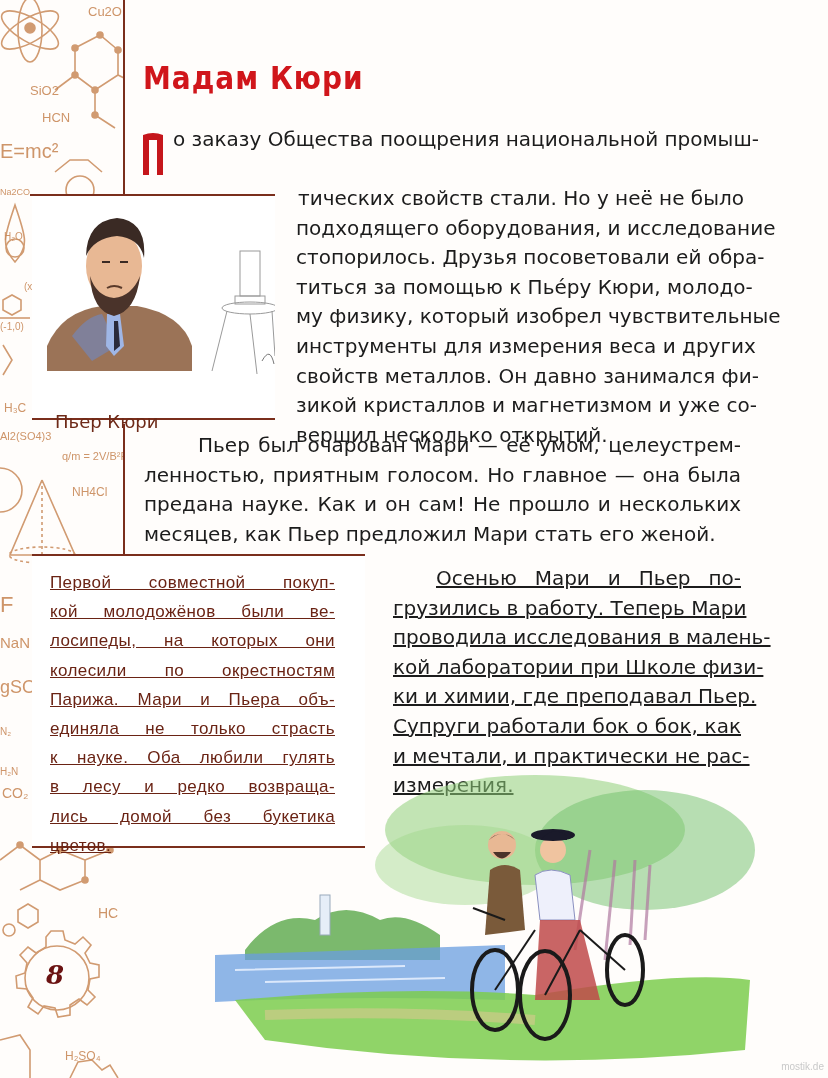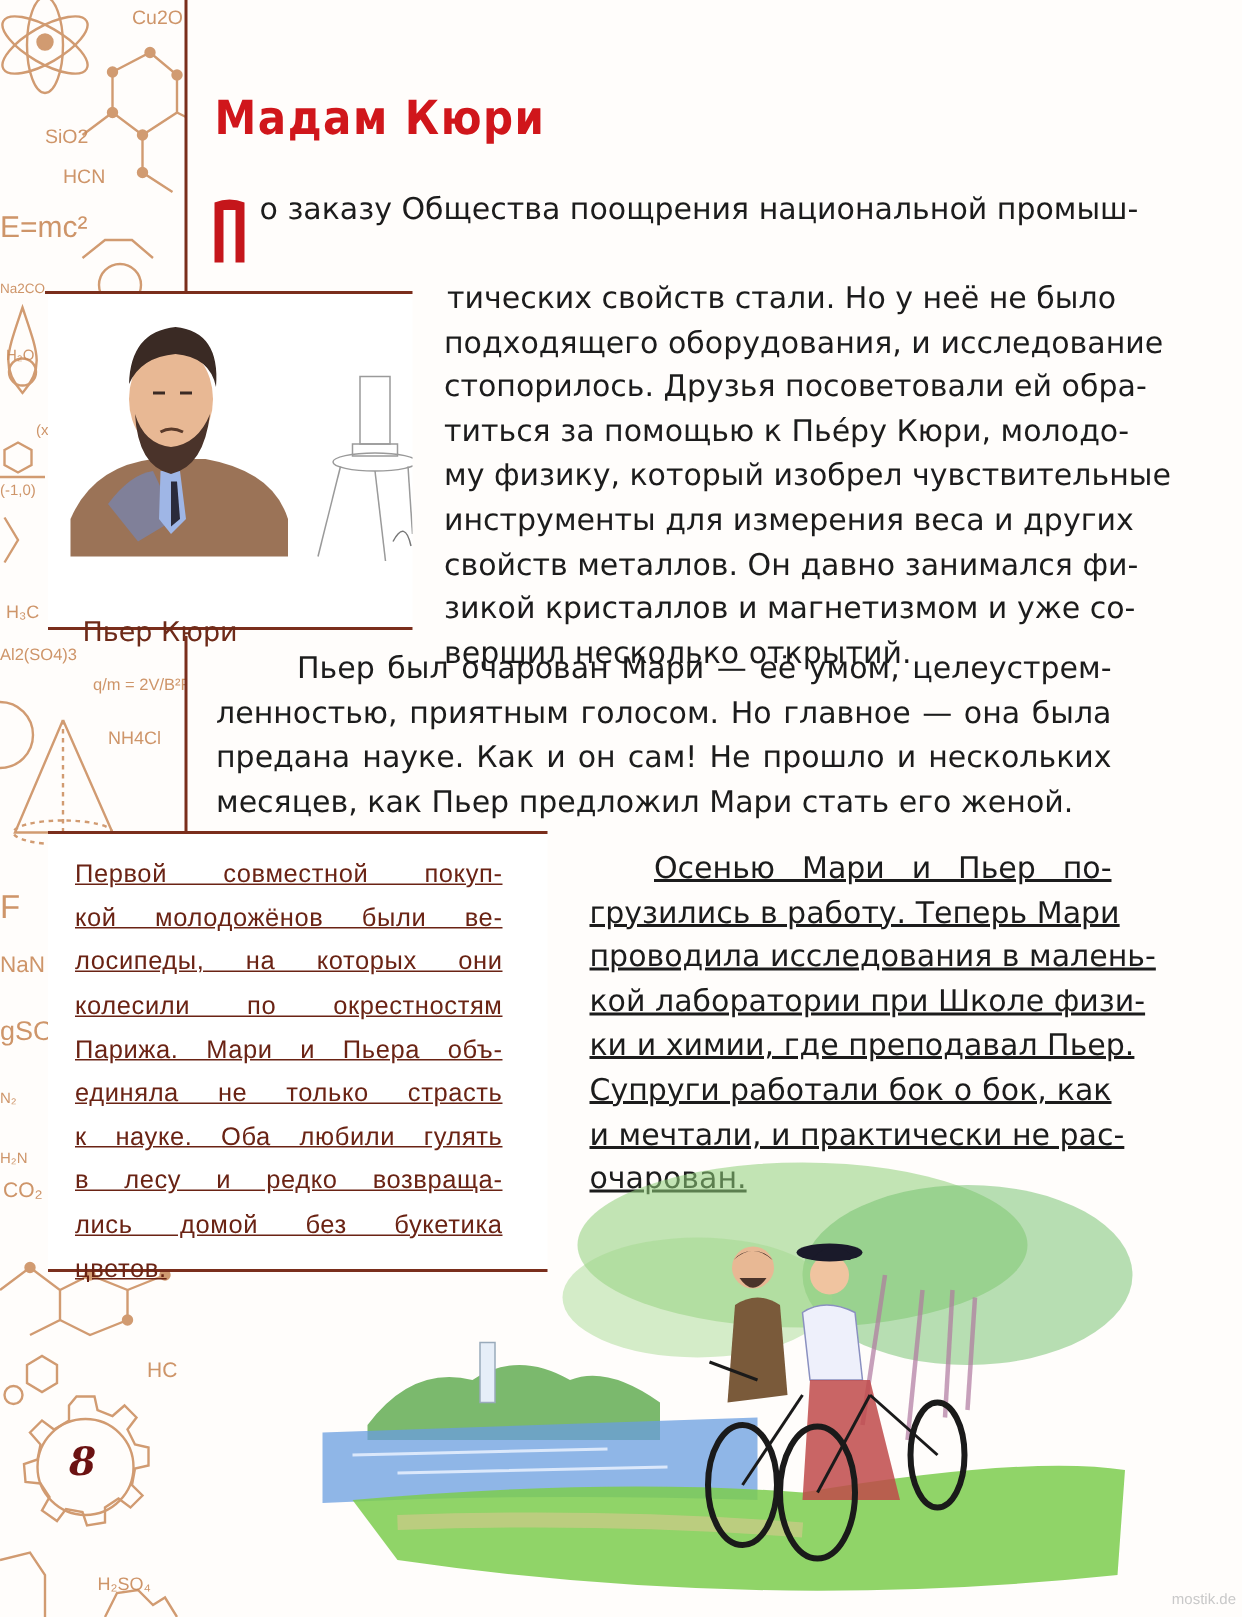--- a/index.html
+++ b/index.html
@@ -170,21 +170,21 @@
 <div class="rule" style="left:32px;top:554px;width:333px;height:2px;"></div>
 
 <div class="body-text" style="left:393px;top:564px;width:348px;text-decoration:underline;">
   <span class="ln" style="padding-left:43px;width:305px;">Осенью Мари и Пьер по-</span>
   <span class="ln">грузились в работу. Теперь Мари</span>
   <span class="ln">проводила исследования в малень-</span>
   <span class="ln">кой лаборатории при Школе физи-</span>
   <span class="ln">ки и химии, где преподавал Пьер.</span>
   <span class="ln">Супруги работали бок о бок, как</span>
   <span class="ln">и мечтали, и практически не рас-</span>
-  <span class="ln last">очарован.</span>
+  <span class="ln last">измерения.</span>
 </div>
 
 <div class="card fact-card">
   <div class="rule" style="left:0;top:290px;width:333px;height:2px;"></div>
 </div>
 <div class="fact-text">
   <span class="ln">Первой совместной покуп-</span>
   <span class="ln">кой молодожёнов были ве-</span>
   <span class="ln">лосипеды, на которых они</span>
   <span class="ln">колесили по окрестностям</span>

